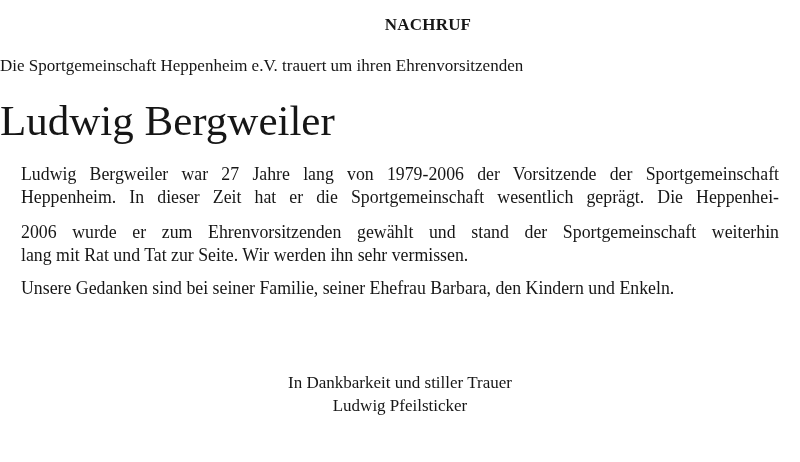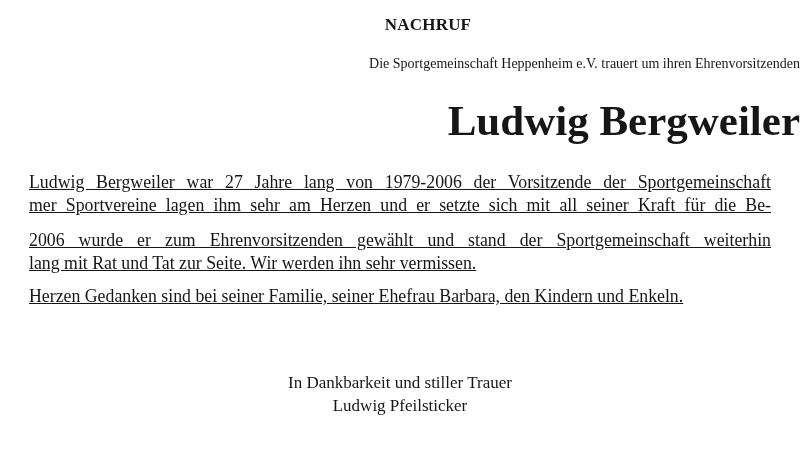--- a/index.html
+++ b/index.html
@@ -6,31 +6,31 @@
   body {
     width:800px; height:462px; overflow:hidden; position:relative;
     font-family: "Liberation Serif", "DejaVu Serif", serif; color:#161616;
   }
   .heading {
     position:absolute; left:0; width:800px; top:15px;
     text-align:center; font-size:17px; font-weight:bold; letter-spacing:0.2px;padding-left:28px;
   }
   .subheading {
     position:absolute; left:0; width:800px; top:56px;
-    text-align:right; font-size:14px;
+    text-align:left; font-size:17px;
   }
   .name {
     position:absolute; left:0; width:800px; top:96px;
-    text-align:right; font-size:43px; font-weight:bold; line-height:50px;
+    text-align:left; font-size:43px; font-weight:normal; line-height:50px;
   }
   .body {
     position:absolute; left:21px; width:758px; top:163px;
     font-size:17.8px; line-height:23px; text-align:justify;
   }
-  .body p { margin:8px;text-decoration:underline; }
+  .body p { margin:0; }
   .body .line { display:block; text-align:justify; text-align-last:justify; white-space:nowrap; }
   .body .line.last { text-align-last:left; }
   .p1 { margin-bottom:12px !important; }
   .p2 { margin-bottom:10px !important; }
   .signoff {
     position:absolute; left:0; width:800px; top:371px;
     text-align:center; font-size:17px; line-height:23px;
   }
   .signoff div { display:block; }
 </style>
@@ -38,28 +38,28 @@
 <body>
 
 <div>
   <div class="heading">NACHRUF</div>
   <div class="subheading">Die Sportgemeinschaft Heppenheim e.V. trauert um ihren Ehrenvorsitzenden</div>
   <div class="name">Ludwig Bergweiler</div>
 
   <div class="body">
     <p class="p1">
       <span class="line">Ludwig Bergweiler war 27 Jahre lang von 1979-2006 der Vorsitzende der Sportgemeinschaft</span>
-      <span class="line">mer Sportvereine lagen ihm sehr am Herzen und er setzte sich mit all seiner Kraft für die Be-</span>
+      <span class="line">Heppenheim. In dieser Zeit hat er die Sportgemeinschaft wesentlich geprägt. Die Heppenhei-</span>
     </p>
     <p class="p2">
       <span class="line">2006 wurde er zum Ehrenvorsitzenden gewählt und stand der Sportgemeinschaft weiterhin</span>
       <span class="line last">lang mit Rat und Tat zur Seite. Wir werden ihn sehr vermissen.</span>
     </p>
     <p>
-      <span class="line last">Herzen Gedanken sind bei seiner Familie, seiner Ehefrau Barbara, den Kindern und Enkeln.</span>
+      <span class="line last">Unsere Gedanken sind bei seiner Familie, seiner Ehefrau Barbara, den Kindern und Enkeln.</span>
     </p>
   </div>
 
   <div class="signoff">
     <div>In Dankbarkeit und stiller Trauer</div>
     <div>Ludwig Pfeilsticker</div>
   </div>
 </div>
 
 </body></html>

